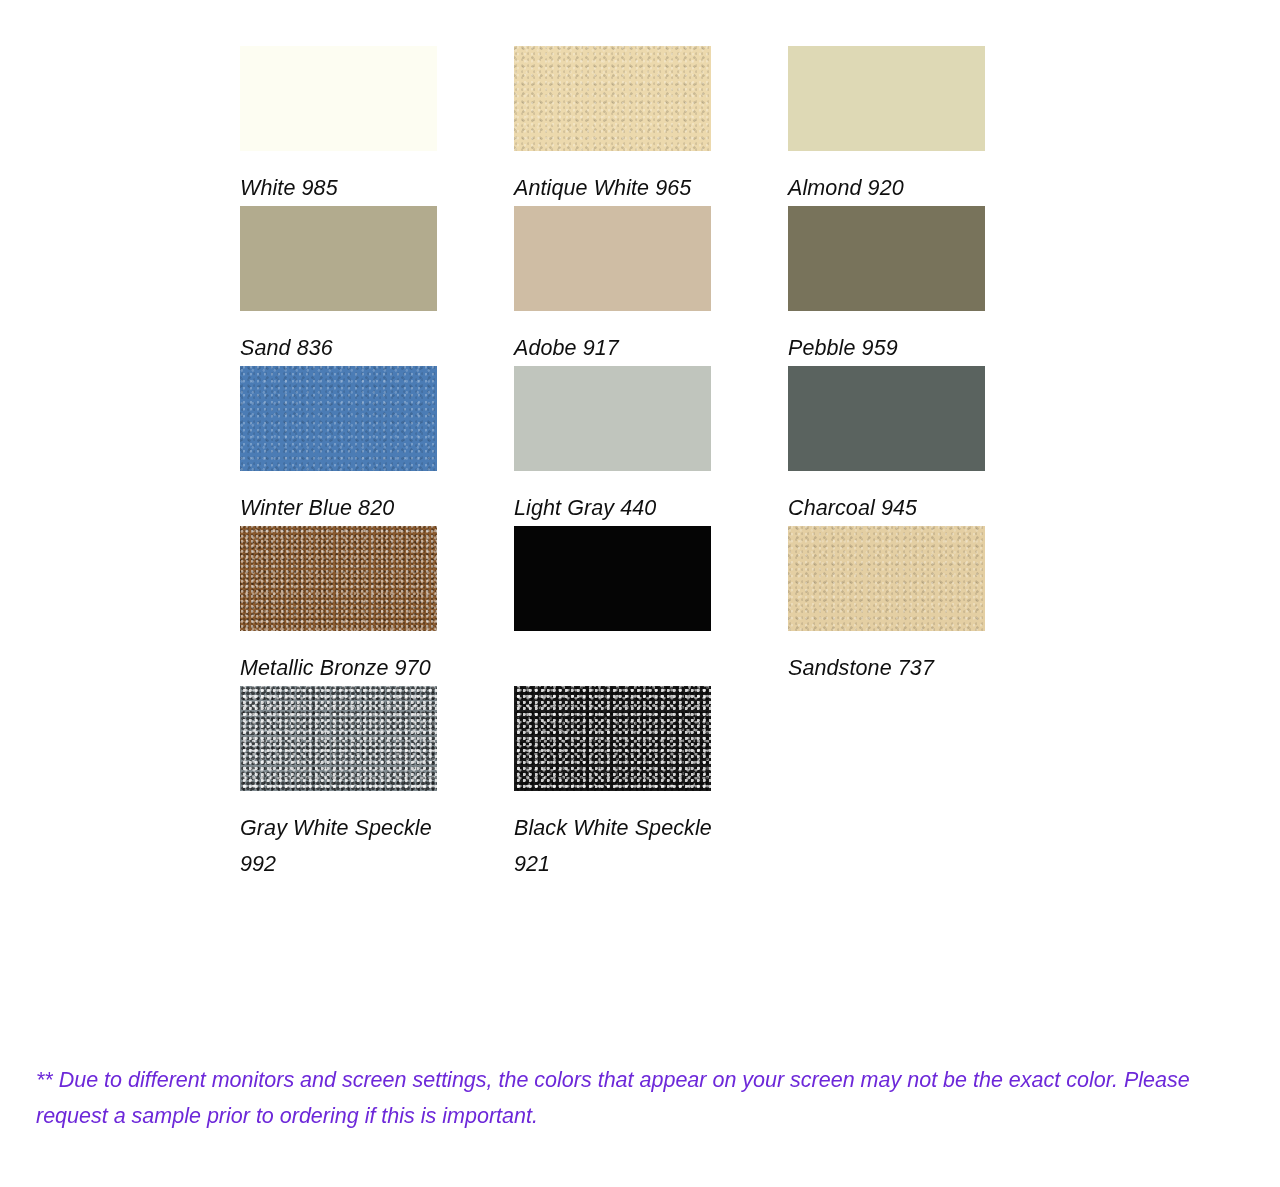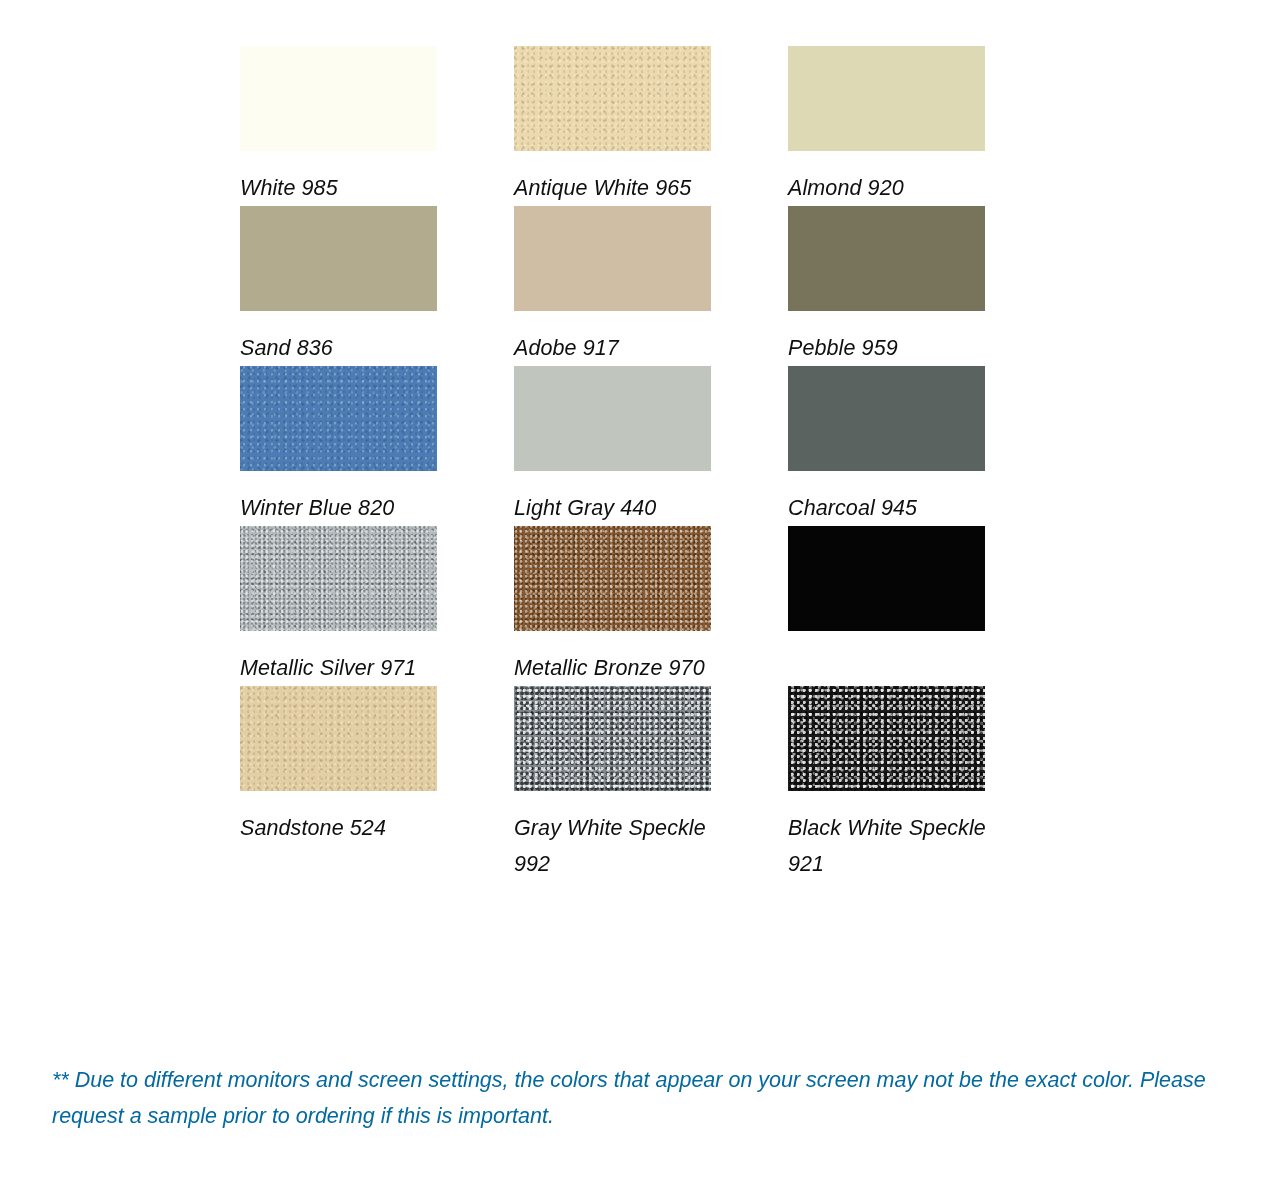--- a/index.html
+++ b/index.html
@@ -95,26 +95,26 @@
       radial-gradient(circle at 40% 68%, rgba(0,0,0,.55) 0 1.4px, transparent 2.2px),
       radial-gradient(circle at 83% 48%, rgba(255,255,255,.62) 0 1.2px, transparent 2.0px),
       radial-gradient(circle at 8% 80%, rgba(0,0,0,.45) 0 1.3px, transparent 2.1px),
       radial-gradient(circle at 92% 88%, rgba(255,255,255,.45) 0 1.1px, transparent 1.9px);
     background-size: 6px 6px, 8px 8px, 5px 5px, 9px 9px, 7px 7px, 11px 11px;
     opacity: 1;
   }
 
   .disclaimer {
     position: absolute;
-    left: 52px;
+    left: 36px;
     top: 1062px;
     width: 1186px;
     font-size: 21.5px;
     line-height: 36px;
-    color: #0369a1;
+    color: #6d28d9;
   }
 </style>
 </head>
 <body>
 
 <div class="page">
 
   <div class="swatch-grid">
       <div class="swatch-cell">
         <span class="swatch-chip " style="background-color: rgb(253, 253, 242);"></span>
@@ -146,33 +146,29 @@
       </div>
       <div class="swatch-cell">
         <span class="swatch-chip " style="background-color: rgb(192, 197, 189);"></span>
         <span class="swatch-label">Light Gray 440</span>
       </div>
       <div class="swatch-cell">
         <span class="swatch-chip " style="background-color: rgb(90, 99, 95);"></span>
         <span class="swatch-label">Charcoal 945</span>
       </div>
       <div class="swatch-cell">
-        <span class="swatch-chip tex-grain" style="background-color: rgb(179, 187, 190);"></span>
-        <span class="swatch-label">Metallic Silver 971</span>
-      </div>
-      <div class="swatch-cell">
         <span class="swatch-chip tex-grain" style="background-color: rgb(138, 90, 46);"></span>
         <span class="swatch-label">Metallic Bronze 970</span>
       </div>
       <div class="swatch-cell">
         <span class="swatch-chip " style="background-color: rgb(5, 5, 5);"></span>
       </div>
       <div class="swatch-cell">
         <span class="swatch-chip tex-fine" style="background-color: rgb(228, 207, 163);"></span>
-        <span class="swatch-label">Sandstone 524</span>
+        <span class="swatch-label">Sandstone 737</span>
       </div>
       <div class="swatch-cell">
         <span class="swatch-chip tex-speckle" style="background-color: rgb(128, 138, 143);"></span>
         <span class="swatch-label">Gray White Speckle 992</span>
       </div>
       <div class="swatch-cell">
         <span class="swatch-chip tex-speckle" style="background-color: rgb(27, 27, 27);"></span>
         <span class="swatch-label">Black White Speckle 921</span>
       </div>
     </div>

